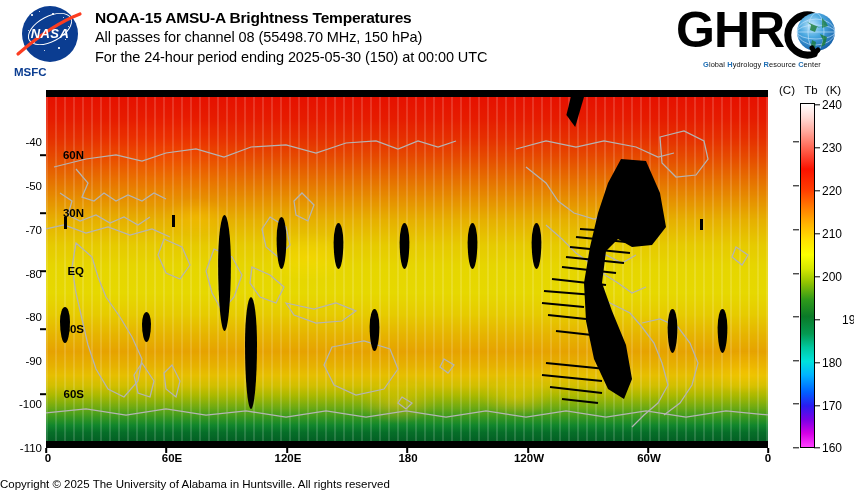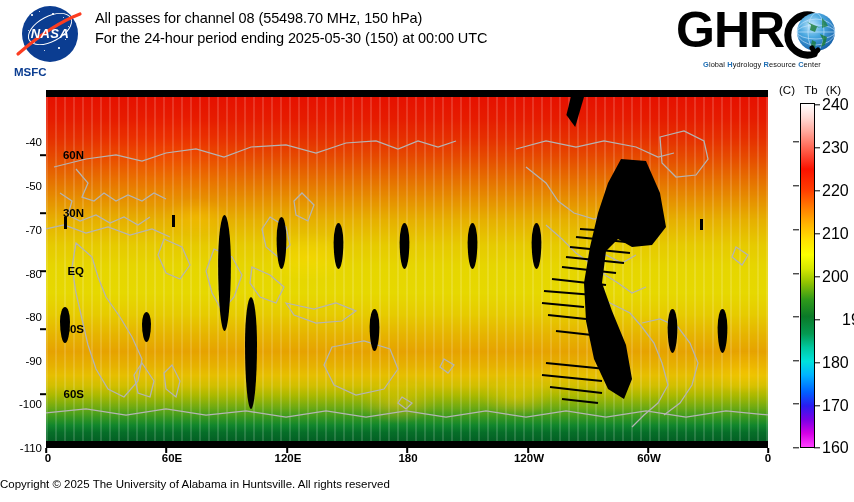--- a/index.html
+++ b/index.html
@@ -91,21 +91,21 @@
           #ffffff 0%,  #ffd9d4 4%,  #ffa89c 8%,  #ff6450 13%,
           #fa1200 19%, #ff3c00 25%, #ff7a00 30%, #ffb400 35%,
           #ffe400 40%, #fbff00 44%, #d6e800 48%, #93c400 52%,
           #2f9a1a 57%, #0a7a28 62%, #049a52 67%, #00c8a0 71%,
           #00e2dc 75%, #00b4ff 79%, #0060ff 84%, #2a1cf0 88%,
           #7a00e6 92%, #d400e6 96%, #ff40ff 100%);}
   .ctick-l{position:absolute;right:812px;font-size:11.5px;
            transform:translateY(-50%);white-space:nowrap;}
   .ctick-lm{position:absolute;left:793px;width:6px;height:1.4px;background:#000;
             transform:translateY(-50%);}
-  .ctick-r{position:absolute;left:822px;font-size:16px;
+  .ctick-r{position:absolute;left:822px;font-size:12px;
            transform:translateY(-50%);white-space:nowrap;}
   .ctick-rm{position:absolute;left:814px;width:6px;height:1.4px;background:#000;
             transform:translateY(-50%);}
 
   #copyright{position:absolute;left:0;top:478px;width:832px;text-align:left;
              font-size:11.5px;}
 </style>
 </head>
 <body>
 
@@ -126,20 +126,21 @@
     <div class="orbit"></div>
   </div>
   <div id="nasa-word">NASA</div>
   <svg id="nasa-swoosh" viewBox="0 0 72 48">
     <path d="M4,44 C20,30 40,14 66,4" stroke="#fc3d21" stroke-width="3.2" fill="none" stroke-linecap="round"></path>
   </svg>
   <div id="msfc-label">MSFC</div>
 </div>
 
 <div id="title-block">
+  <div class="t1">NOAA-15 AMSU-A Brightness Temperatures</div>
   <div class="t2">All passes for channel 08 (55498.70 MHz, 150 hPa)</div>
   <div class="t3">For the 24-hour period ending 2025-05-30 (150) at 00:00 UTC</div>
 </div>
 
 <div id="ghrc-logo">
   <svg id="ghrc-text" viewBox="0 0 172 56">
     <defs>
       <radialGradient id="globegrad" cx="38%" cy="32%" r="72%">
         <stop offset="0%" stop-color="#bfe6fb"></stop>
         <stop offset="45%" stop-color="#4aa8e0"></stop>

